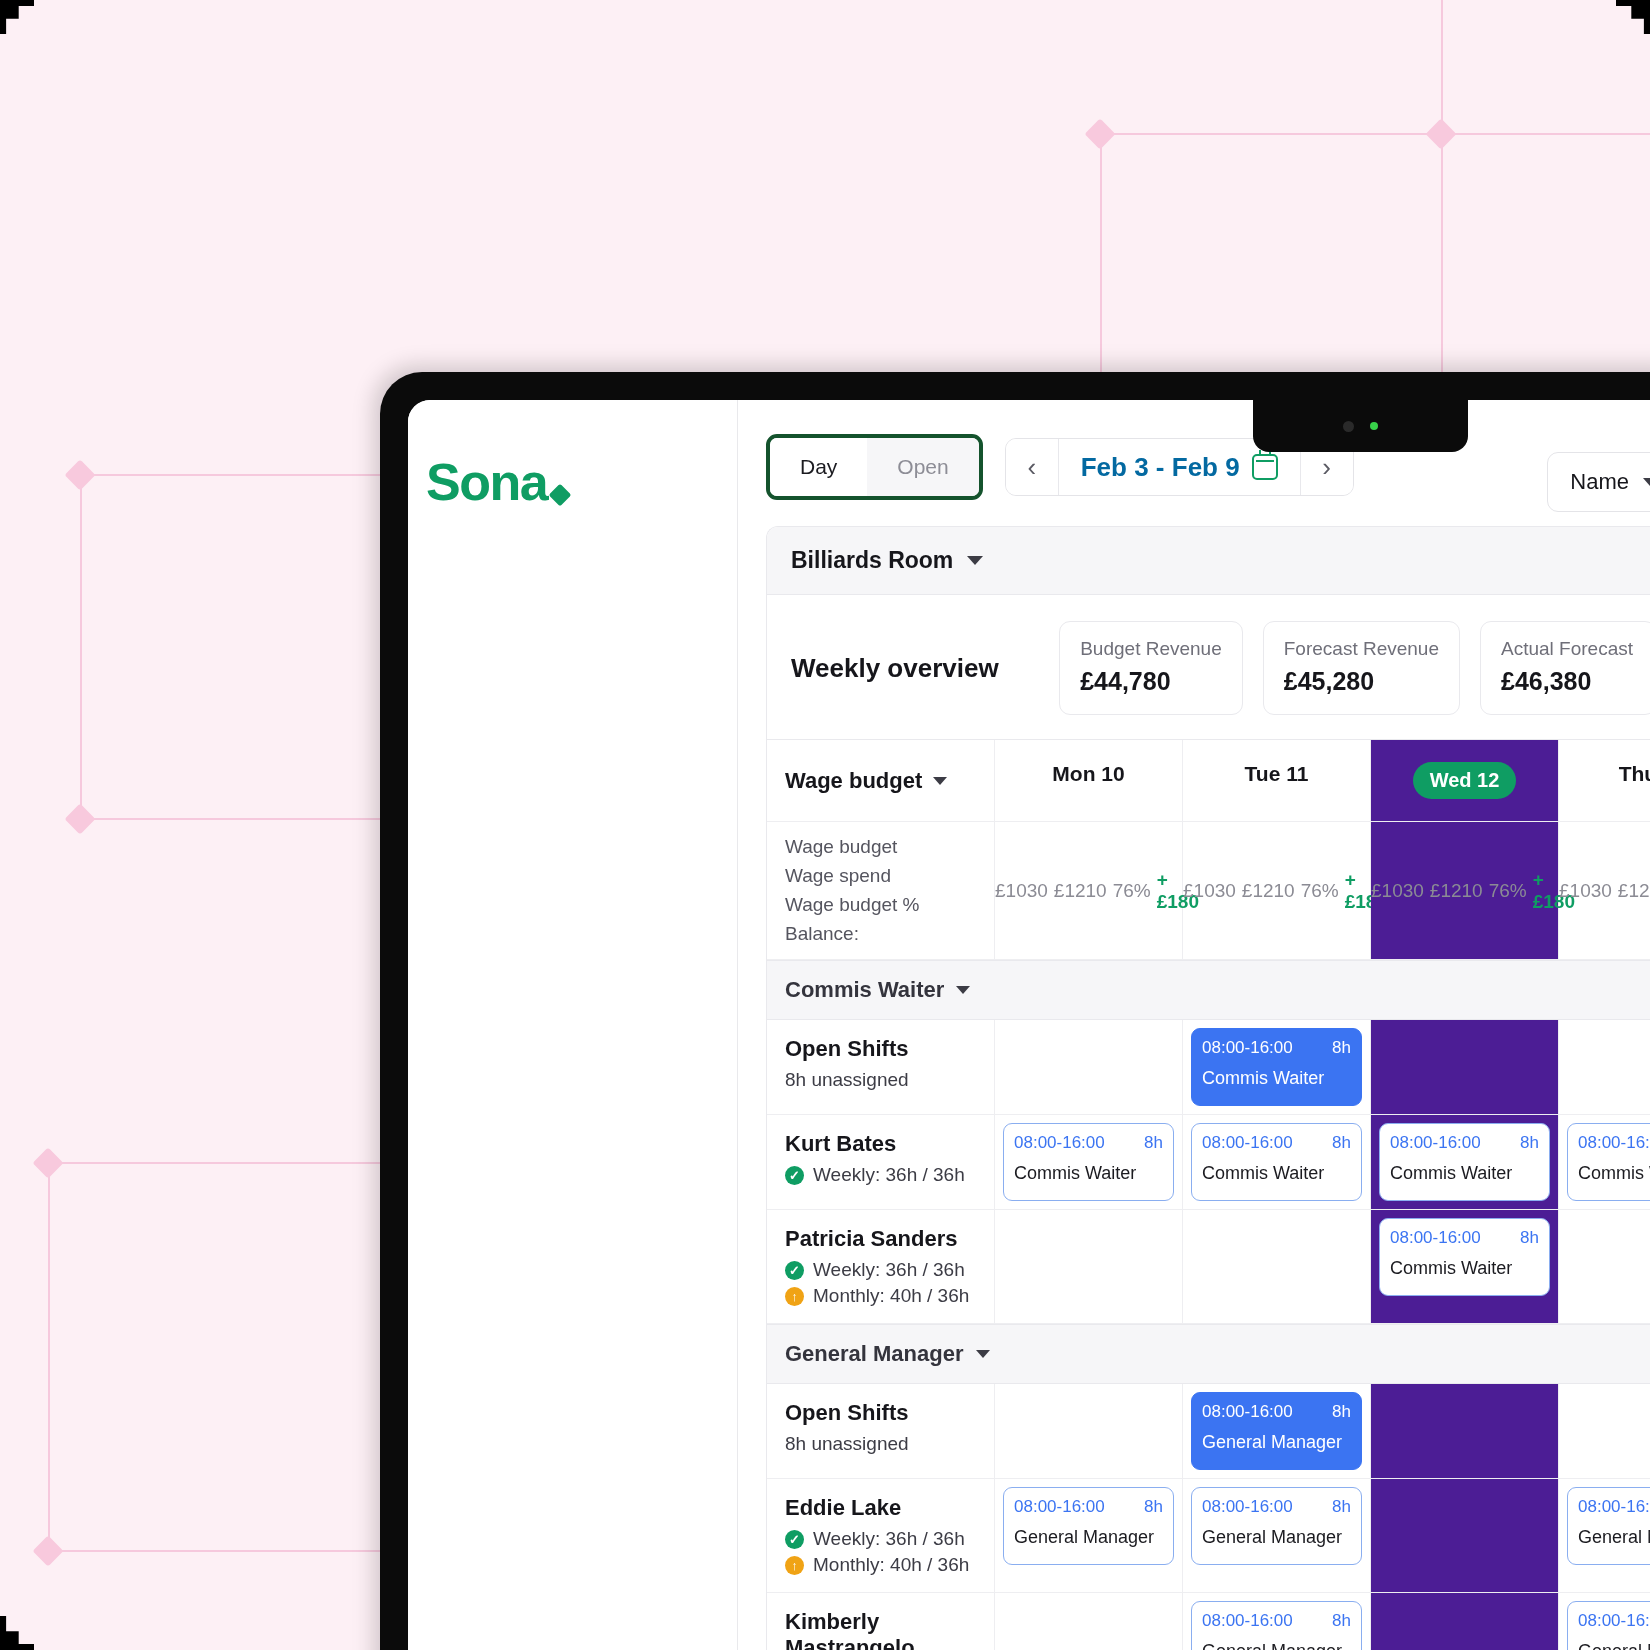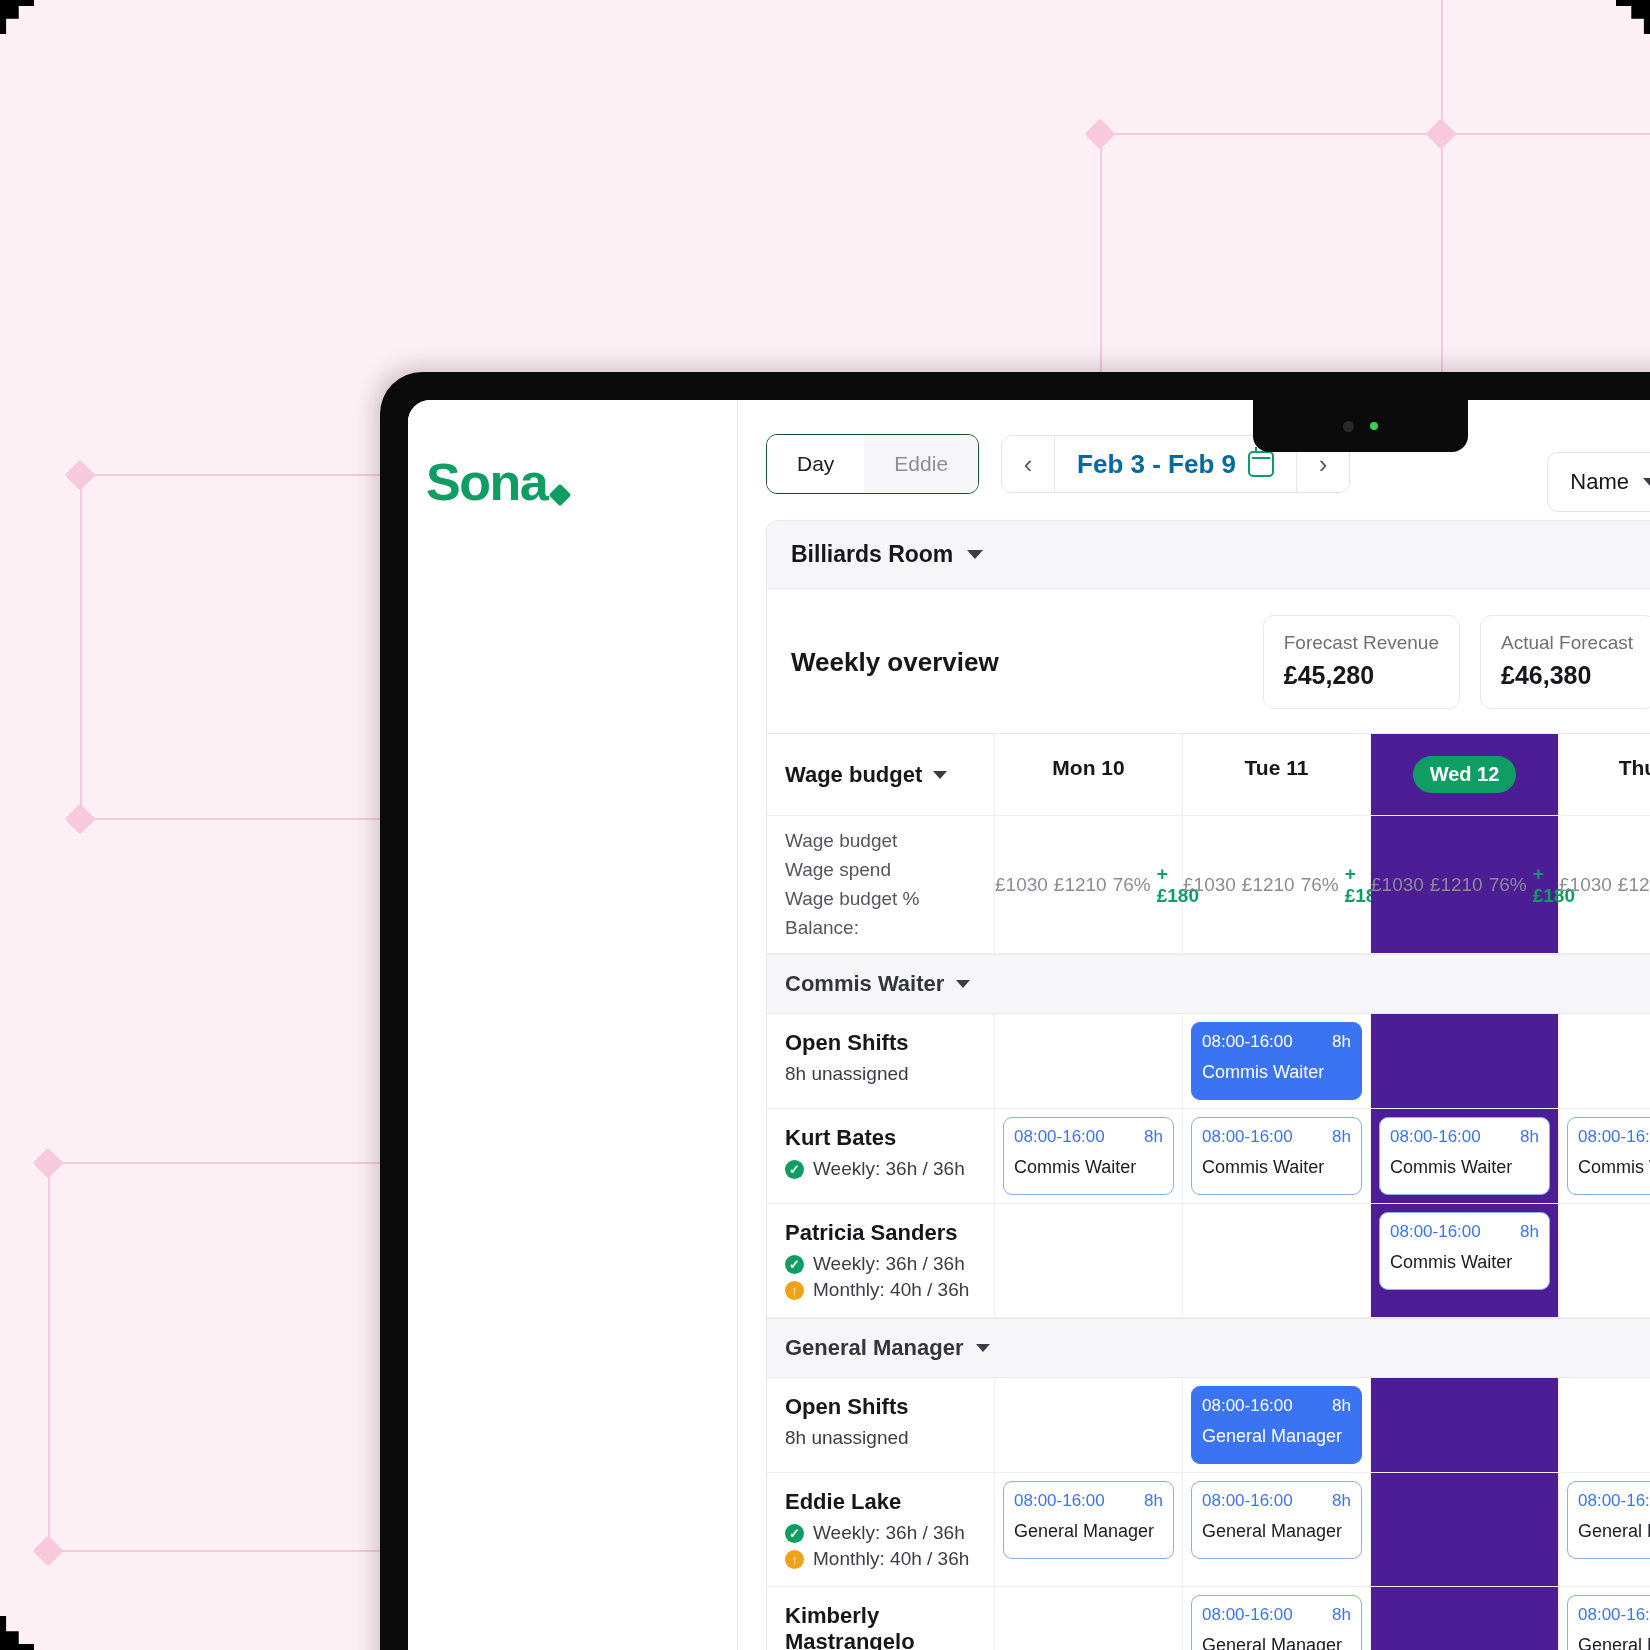--- a/index.html
+++ b/index.html
@@ -56,21 +56,21 @@
 
   
   .sidebar { width: 330px; flex: 0 0 330px; background: #fff; border-right: 1px solid #e9e9ec; padding: 52px 0 0 18px; }
   .logo { font-size: 52px; font-weight: 700; color: #0f9d63; letter-spacing: -1.5px; display:flex; align-items:flex-end; }
   .logo-dot { width: 16px; height: 16px; background: #0f9d63; transform: rotate(45deg); border-radius:2px; margin: 0 0 9px 5px; }
 
   
   .main { flex: 1; min-width: 0; background: #fff; display: flex; flex-direction: column; }
 
   .topbar { display: flex; align-items: center; gap: 22px; padding: 34px 0 26px 28px; }
-  .seg { display: flex; border: 1px solid #14532d; border-radius: 11px; overflow: hidden; }
+  .seg { display: flex; border: 4px solid #14532d; border-radius: 11px; overflow: hidden; }
   .seg-btn { padding: 17px 30px; font-size: 21px; background: #fff; color: #1b1b20; font-weight: 500; }
   .seg-btn.inactive { background: #f6f6f8; color: #8d8d96; }
 
   .datenav { display: flex; align-items: center; border: 1px solid #e4e4e8; border-radius: 11px; overflow: hidden; }
   .nav-arrow { width: 52px; height: 56px; display:flex; align-items:center; justify-content:center; font-size: 26px; color:#5a5a63; background:#fff; }
   .date-center { display:flex; align-items:center; gap: 12px; padding: 0 22px; height: 56px;
                  border-left: 1px solid #e8e8ec; border-right: 1px solid #e8e8ec; background:#fff;}
   .date-label { font-size: 26px; font-weight: 600; color: #0369a1; white-space: nowrap; }
 
   .name-select { position:absolute; right: 0; top: 52px; display:flex; align-items:center; gap:14px;
@@ -176,21 +176,21 @@
         <span>Sona</span>
         <span class="logo-dot"></span>
       </div>
     </aside>
 
     <section class="main">
 
       <div class="topbar" style="position:relative;">
         <div class="seg">
           <div class="seg-btn">Day</div>
-          <div class="seg-btn inactive">Eddie</div>
+          <div class="seg-btn inactive">Open</div>
         </div>
 
         <div class="datenav">
           <div class="nav-arrow">‹</div>
           <div class="date-center">
             <span class="date-label">Feb 3 - Feb 9</span>
             <span class="cal-icon"></span>
           </div>
           <div class="nav-arrow">›</div>
         </div>
@@ -204,20 +204,24 @@
       <div class="panel">
 
         <div class="loc-bar">
           <span class="loc-name">Billiards Room</span>
           <span class="chev"></span>
         </div>
 
         <div class="overview">
           <div class="overview-title">Weekly overview</div>
           <div class="stat">
+            <div class="stat-label">Budget Revenue</div>
+            <div class="stat-value">£44,780</div>
+          </div>
+          <div class="stat">
             <div class="stat-label">Forecast Revenue</div>
             <div class="stat-value">£45,280</div>
           </div>
           <div class="stat">
             <div class="stat-label">Actual Forecast</div>
             <div class="stat-value">£46,380</div>
           </div>
         </div>
 
         <div class="grid">

